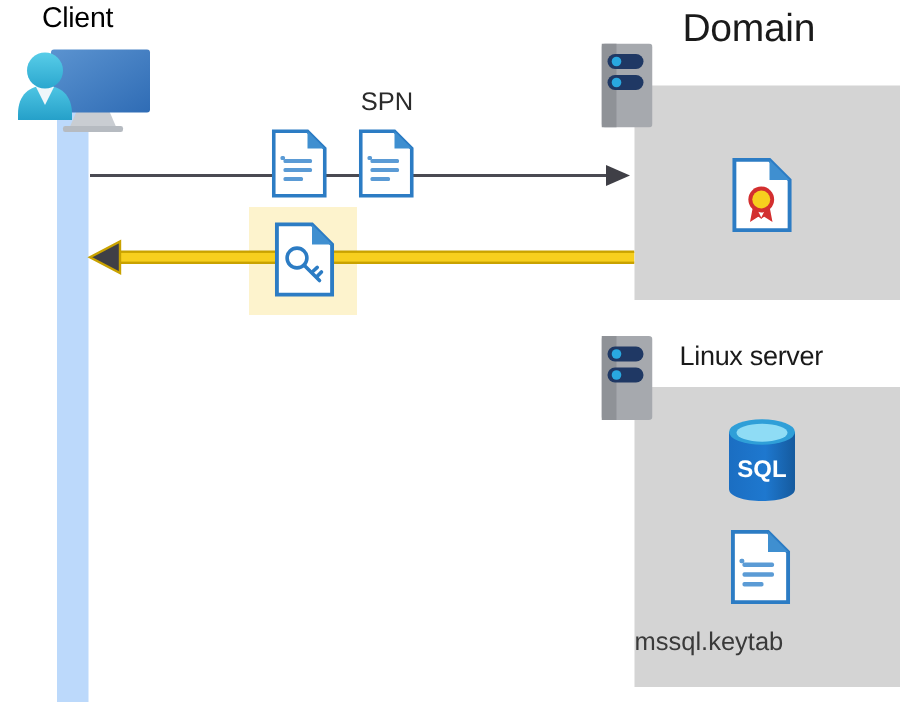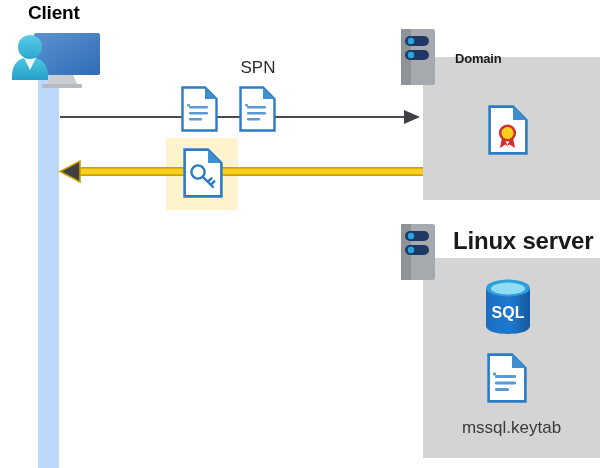--- a/index.html
+++ b/index.html
@@ -14,39 +14,38 @@
     position: relative;
     width: 600px;
     height: 468px;
     background: #ffffff;
     overflow: hidden;
   }
   .abs { position: absolute; }
 
   
   .heading {
-    font-weight: bold;
+    font-weight: normal;
     color: #1a1a1a;
     letter-spacing: -0.2px;
     line-height: 1.15;
   }
   #client-title {
     left: 28px; top: 2px;
     font-size: 19px;
     color: #000000;
   }
   #dc-title {
     left: 455px; top: 4px;
-    font-size: 13px;
+    font-size: 26px;
     width: 140px;
-    margin-top: 48px;
   }
   #linux-title {
     left: 453px; top: 227px;
-    font-size: 24px;
+    font-size: 18px;
     width: 145px;
   }
 
   
   .panel { background: #d4d4d4; }
   #dc-panel    { left: 423px; top: 57px;  width: 177px; height: 143px; }
   #linux-panel { left: 423px; top: 258px; width: 177px; height: 200px; }
 
   
   #client-lifeline {
@@ -72,21 +71,21 @@
 
   .doc-label {
     font-size: 17px;
     color: #2b2b2b;
     text-align: center;
   }
   #tgt-label { left: 170px; top: 58px; width: 60px; }
   #spn-label { left: 228px; top: 58px; width: 60px; }
   #keytab-label {
     left: 423px; top: 418px; width: 177px;
-    font-size: 17px; color: #3a3a3a; text-align: center;
+    font-size: 17px; color: #3a3a3a; text-align: left;
   }
 
   
   #key-highlight {
     left: 166px; top: 138px;
     width: 72px; height: 72px;
     background: #fdf3cd;
   }
 
   

